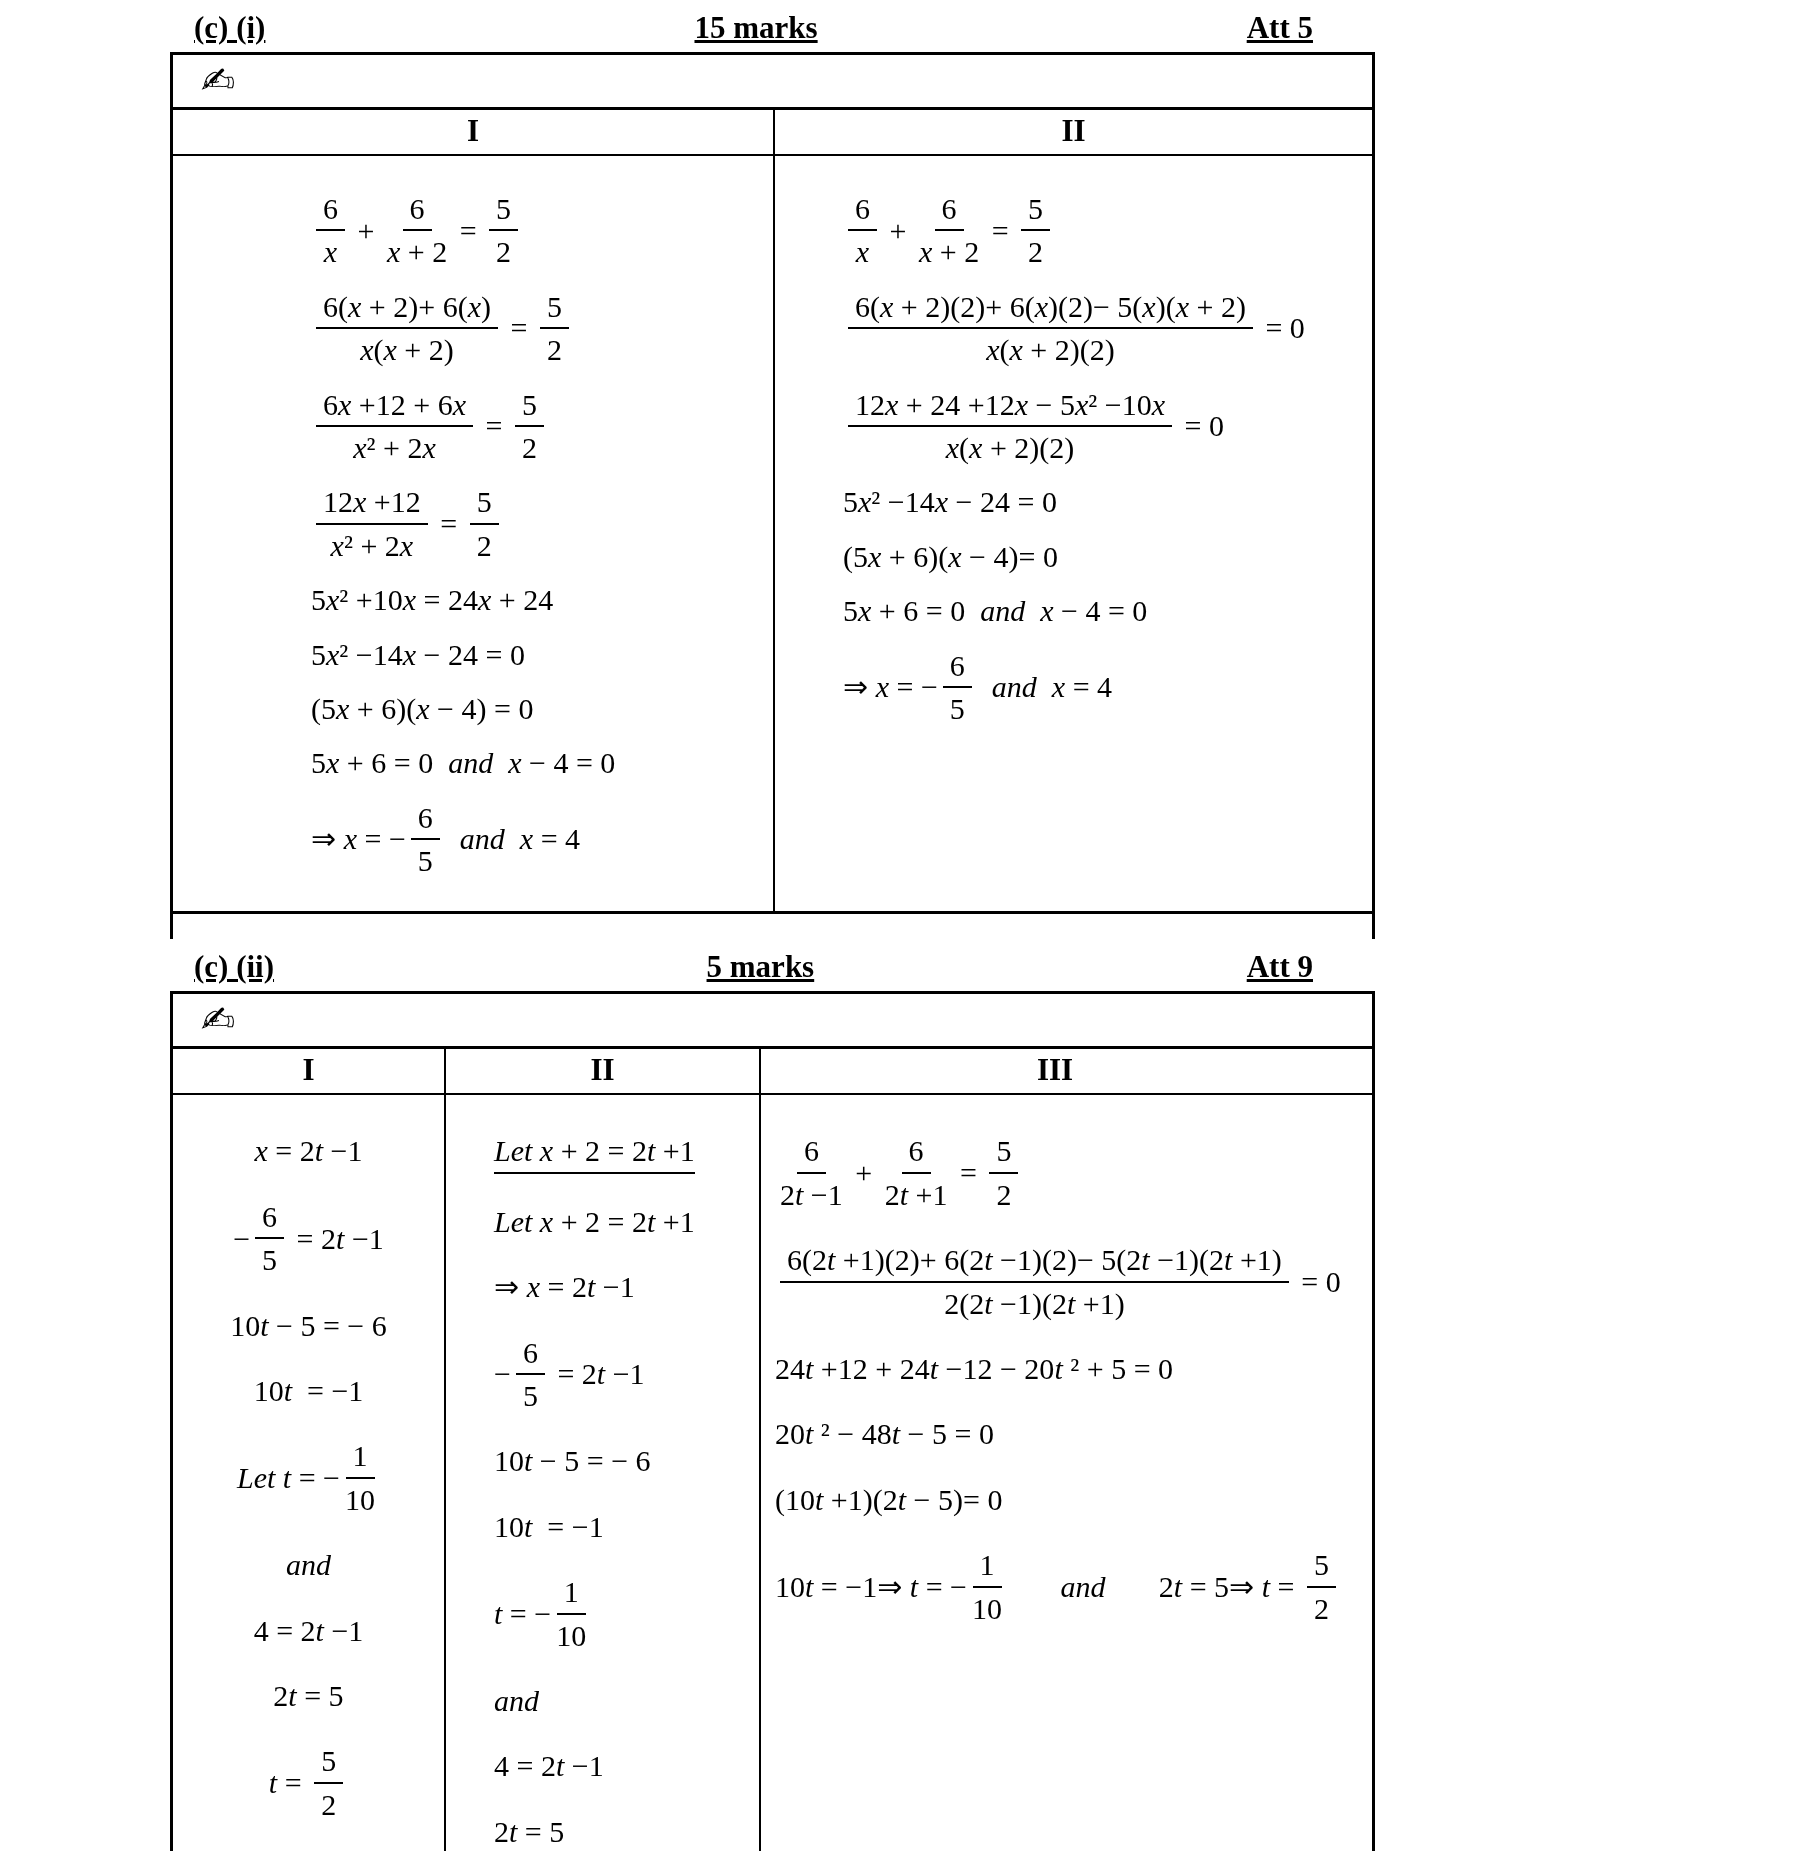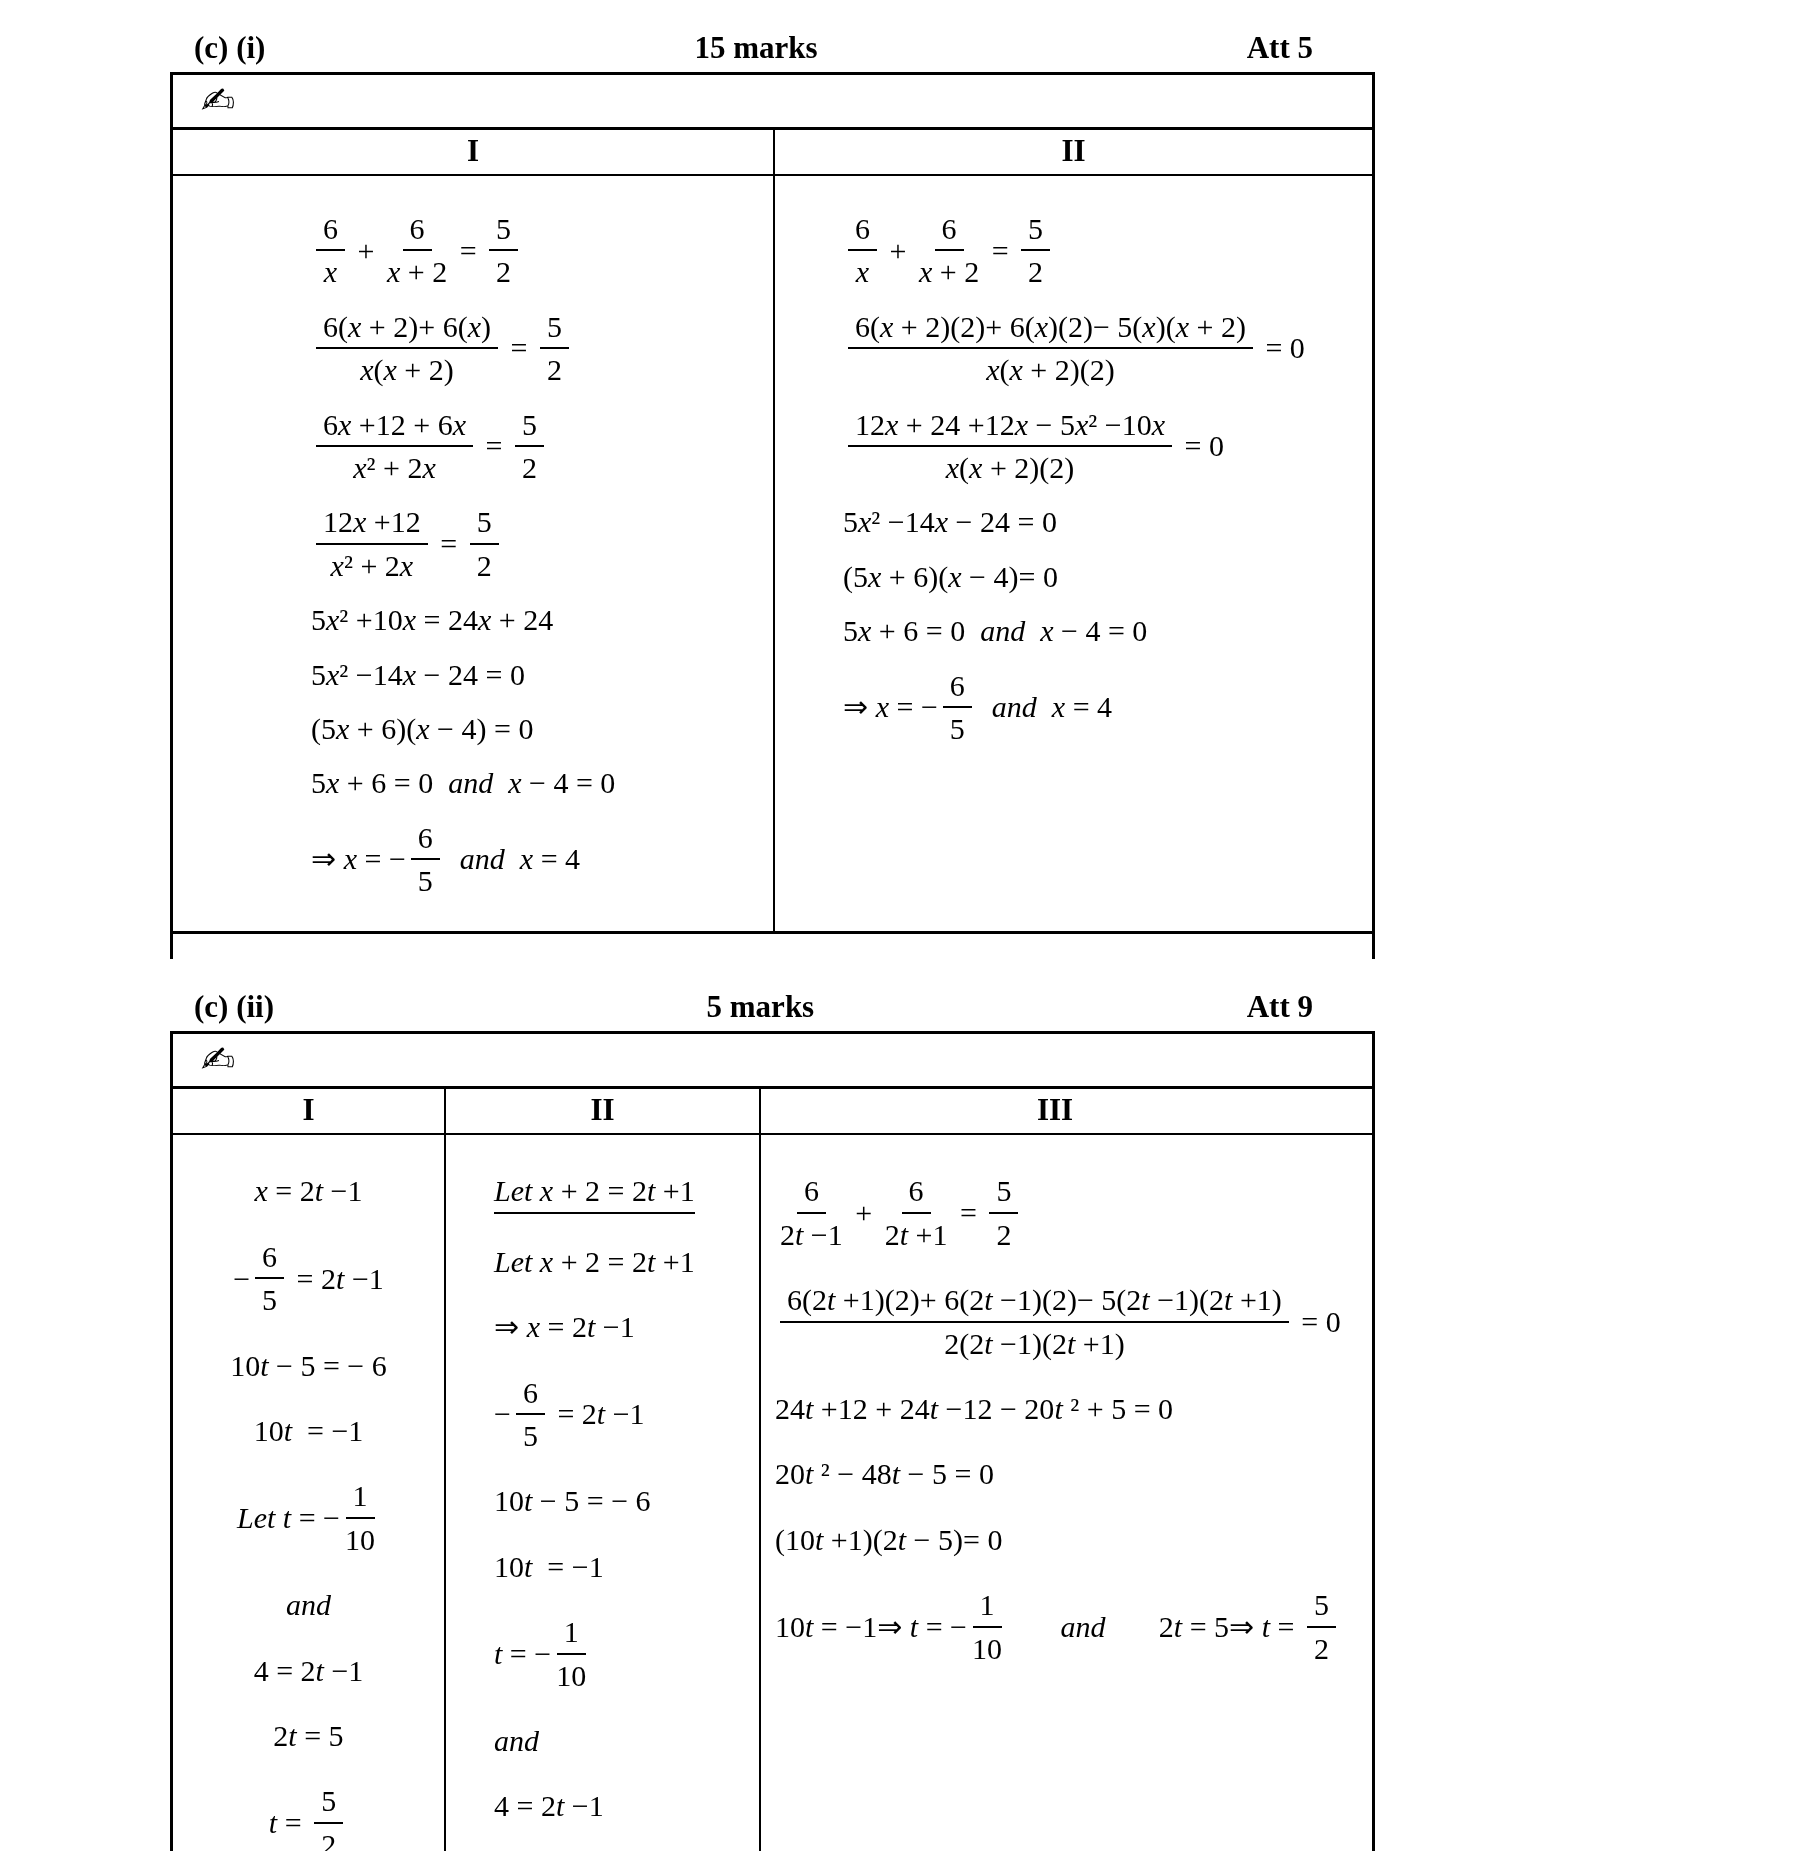--- a/index.html
+++ b/index.html
@@ -3,23 +3,23 @@
 <meta charset="utf-8">
 <style>
   html,body{margin:0;padding:0;background:#ffffff;}
   .page{
     width:1818px;height:1851px;position:relative;background:#fff;
     font-family:"Liberation Serif",serif;color:#000;overflow:hidden;
   }
   .sec-header{
     margin:10px 0 6px 170px;width:1205px;box-sizing:border-box;
     display:flex;justify-content:space-between;align-items:baseline;
-    font-weight:bold;font-size:31px;padding:0 62px 0 24px;
-  }
-  .sec-header .mid{flex:0 0 auto;margin-top:20px;}
+    font-weight:bold;font-size:31px;padding:0 62px 0 24px;text-decoration:underline;
+  }
+  .sec-header .mid{flex:0 0 auto;}
   .box{
     margin-left:170px;width:1205px;box-sizing:border-box;
     border:3px solid #000;background:#fff;
   }
   .pen-row{
     height:52px;border-bottom:3px solid #000;
     display:flex;align-items:center;padding-left:30px;
   }
   .pen{font-family:"DejaVu Sans",sans-serif;font-size:36px;line-height:1;transform:scaleX(1.15);}
   .col-headers{display:flex;border-bottom:2px solid #000;}

